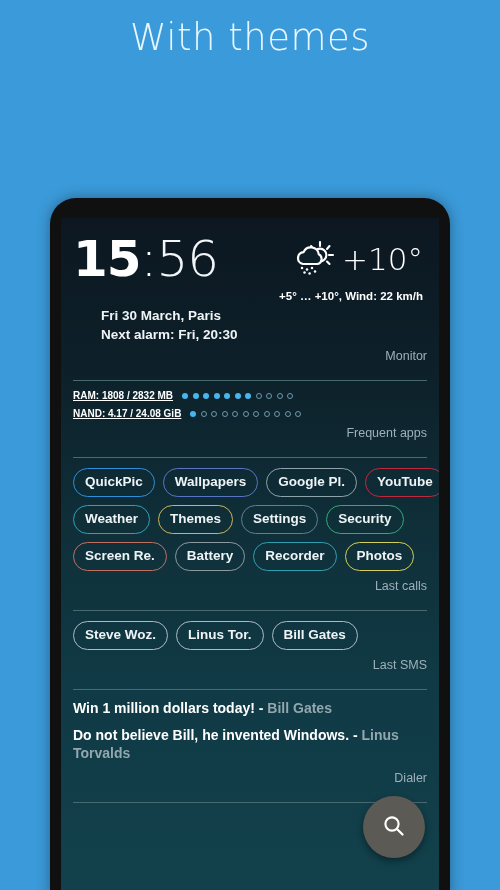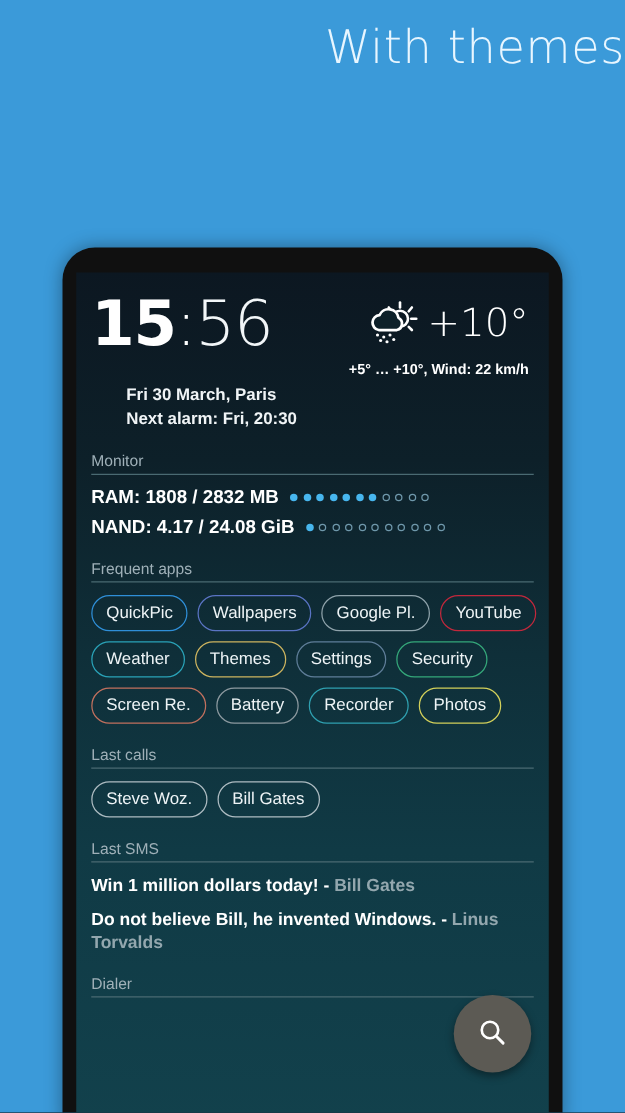--- a/index.html
+++ b/index.html
@@ -14,21 +14,21 @@
     font-family: "Liberation Sans", sans-serif;
     position: relative;
   }
 
   
   .promo-title {
     position: absolute;
     top: 16px;
     left: 0;
     width: 100%;
-    text-align: right;
+    text-align: center;
     color: #e8f6ff;
     font-size: 37px;
     font-weight: 300;
     letter-spacing: 0.5px;
     font-family: "DejaVu Sans", sans-serif;
   }
 
   
   .device-frame {
     position: absolute;
@@ -116,52 +116,54 @@
     color: #f0f4f6;
     font-size: 13.5px;
     font-weight: 700;
     line-height: 19px;
     white-space: nowrap;
     padding-left: 28px;
   }
 
   
   .section-head {
-    margin-top: 18px;
+    margin-top: 5px;
     color: #9fb0b8;
     font-size: 12.5px;
-    padding-bottom: 3px;
+    padding-bottom: 17px;
     border-bottom: 1px solid #4a6a72;
+    text-align: right;
   }
 
   
   .monitor-list { margin-top: 9px; }
   .monitor-row {
     display: flex;
     align-items: center;
     margin-bottom: 7px;
     white-space: nowrap;
   }
   .monitor-label {
     color: #ffffff;
-    font-size: 15px;
+    font-size: 10px;
     font-weight: 700;
     margin-right: 9px;
+    text-decoration: underline;
   }
   .dots { display: flex; align-items: center; gap: 4.5px; }
   .dot {
     width: 6px; height: 6px;
     border-radius: 50%;
     box-sizing: border-box;
   }
   .dot.on  { background: #47b6ee; }
   .dot.off { background: transparent; border: 1px solid #6f98ab; }
 
   
-  .chip-rows { margin-top: 10px; }
+  .chip-rows { margin-top: 10px; font-weight: bold; }
   .chip-row {
     display: flex;
     gap: 8px;
     margin-bottom: 8px;
   }
   .chip {
     border: 1.6px solid #8fa3ab;
     border-radius: 18px;
     padding: 5px 11px 6px 11px;
     color: #eef4f6;
@@ -302,20 +304,21 @@
             <div class="chip" style="border-color: rgb(141, 154, 160);">Battery</div>
             <div class="chip" style="border-color: rgb(47, 160, 176);">Recorder</div>
             <div class="chip" style="border-color: rgb(210, 208, 90);">Photos</div>
           </div>
         </div>
 
       <div class="section-head">Last calls</div>
       <div class="chip-rows">
           <div class="chip-row">
             <div class="chip" style="border-color: rgb(174, 188, 194);">Steve Woz.</div>
+            <div class="chip" style="border-color: rgb(174, 188, 194);">Linus Tor.</div>
             <div class="chip" style="border-color: rgb(174, 188, 194);">Bill Gates</div>
           </div>
         </div>
 
       <div class="section-head">Last SMS</div>
       <div class="sms-list">
           <div class="sms-item"><span>Win 1 million dollars today!</span><span> - </span><span class="sms-sender">Bill Gates</span></div>
           <div class="sms-item"><span>Do not believe Bill, he invented Windows.</span><span> - </span><span class="sms-sender">Linus Torvalds</span></div>
         </div>
 

